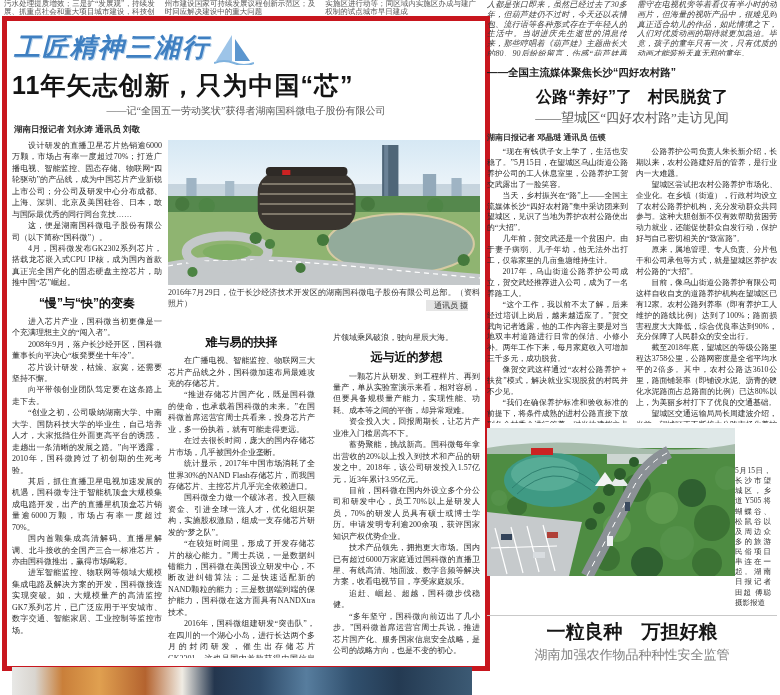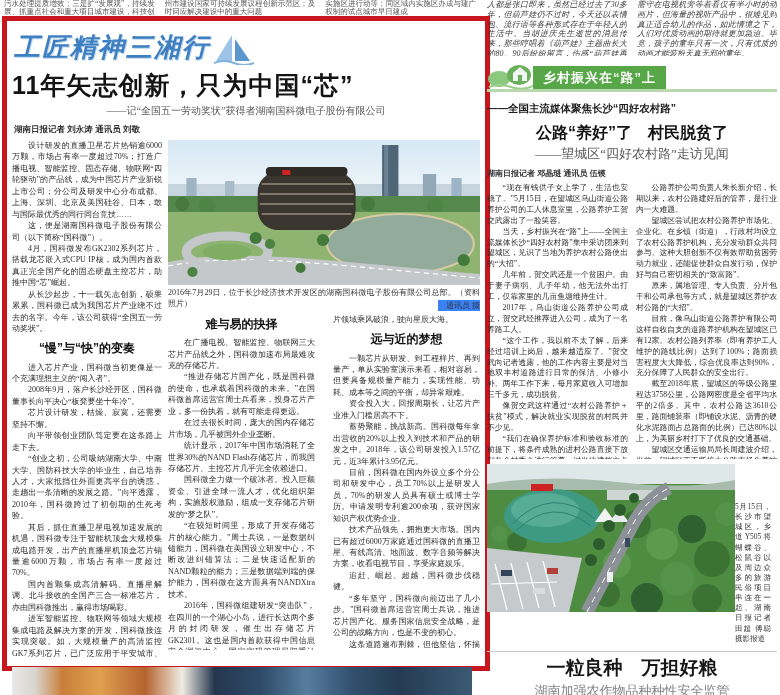--- a/index.html
+++ b/index.html
@@ -21,22 +21,22 @@
   .main-byline{font-family:"Liberation Sans",sans-serif;font-weight:700;font-size:8.5px;color:#333;margin:2px 0 4px 2px;}
   .main-cols{display:flex;gap:6px;height:518px;overflow:hidden;}
   .mcol{width:150px;flex:none;font-size:8px;line-height:1.43;overflow:hidden;}
   .right-wrap{flex:1;overflow:hidden;}
   .para{margin:0;text-indent:2em;text-align:justify;}
   .sec-head{font-family:"Liberation Sans",sans-serif;font-weight:800;font-size:12px;color:#111;
             text-align:center;margin:6px 0 4px;}
   .hq-photo{display:block;width:100%;height:145px;}
   .photo-cap{position:relative;font-size:8px;line-height:1.4;color:#333;height:24px;overflow:hidden;
              text-align:justify;margin-top:2px;}
-  .photo-credit{position:absolute;right:0;bottom:0;background:#3b82f6;padding-left:8px;}
-  .cols23{display:flex;gap:18px;margin-top:3px;height:336px;overflow:hidden;}
+  .photo-credit{position:absolute;right:12px;bottom:0;background:#e5e5e5;padding-left:8px;}
+  .cols23{display:flex;gap:18px;margin-top:21px;height:336px;overflow:hidden;}
   .cols23 .c{flex:1;font-size:8px;line-height:1.43;overflow:hidden;}
   
   .right-region{position:absolute;left:487px;top:0;width:290px;height:695px;overflow:hidden;}
   .it-frags{display:flex;gap:10px;height:56px;overflow:hidden;}
   .it-frags .frag{flex:1;font-size:8px;line-height:1.22;font-style:italic;color:#3a3a3a;text-align:justify;overflow:hidden;}
   .banner{display:flex;align-items:flex-end;margin-top:5px;border-bottom:3px solid #b7d9ab;padding-bottom:0;}
   .banner-box{background:#57a647;color:#fff;font-family:"Liberation Sans",sans-serif;font-weight:700;
               font-size:13px;padding:3px 10px 2px;letter-spacing:1px;white-space:nowrap;}
   .banner-sub{font-family:"Liberation Sans",sans-serif;font-weight:700;font-size:10.5px;color:#1e1e1e;margin-top:10px;}
   .road-headline{font-family:"Liberation Sans",sans-serif;font-weight:700;font-size:16px;color:#141414;
@@ -82,21 +82,20 @@
     <div class="main-subtitle">——记“全国五一劳动奖状”获得者湖南国科微电子股份有限公司</div>
     <div class="main-byline">湖南日报记者 刘永涛 通讯员 刘敬</div>
 
     <div class="main-cols">
 
       <div class="mcol">
         <div>
             <p class="para">设计研发的直播卫星芯片热销逾6000万颗，市场占有率一度超过70%；打造广播电视、智能监控、固态存储、物联网“四轮驱动”的产品线，成为中国芯片产业新锐上市公司；分公司及研发中心分布成都、上海、深圳、北京及美国硅谷、日本，敢与国际最优秀的同行同台竞技……</p>
             <p class="para">这，便是湖南国科微电子股份有限公司（以下简称“国科微”）。</p>
             <p class="para">4月，国科微发布GK2302系列芯片，搭载龙芯嵌入式CPU IP核，成为国内首款真正完全国产化的固态硬盘主控芯片，助推中国“芯”崛起。</p>
-            <p class="para">从长沙起步，十一载矢志创新，硕果累累，国科微已成为我国芯片产业绕不过去的名字。今年，该公司获得“全国五一劳动奖状”。</p>
           </div>
         <h3 class="sec-head">“慢”与“快”的变奏</h3>
         <div>
             <p class="para">进入芯片产业，国科微当初更像是一个充满理想主义的“闯入者”。</p>
             <p class="para">2008年9月，落户长沙经开区，国科微董事长向平决心“板凳要坐十年冷”。</p>
             <p class="para">芯片设计研发，枯燥、寂寞，还需要坚持不懈。</p>
             <p class="para">向平带领创业团队笃定要在这条路上走下去。</p>
             <p class="para">“创业之初，公司吸纳湖南大学、中南大学、国防科技大学的毕业生，自己培养人才，大家抵挡住外面更高平台的诱惑，走趟出一条清晰的发展之路。”向平透露，2010年，国科微跨过了初创期的生死考验。</p>
             <p class="para">其后，抓住直播卫星电视加速发展的机遇，国科微专注于智能机顶盒大规模集成电路开发，出产的直播星机顶盒芯片销量逾6000万颗，市场占有率一度超过70%。</p>
             <p class="para">国内首颗集成高清解码、直播星解调、北斗接收的全国产三合一标准芯片，亦由国科微推出，赢得市场喝彩。</p>
@@ -185,30 +184,20 @@
       </div>
     </div>
   </div>
 
   <div class="right-region">
     <div class="it-frags">
       <div class="frag">人都是张口即来，虽然已经过去了30多年，但葫芦娃仍不过时，今天还以表情包、流行语等各种形式存在于年轻人的生活中。当胡进庆先生逝世的消息传来，那些哼唱着《葫芦娃》主题曲长大的80、90后纷纷留言，伤感“葫芦娃再也救不了爷爷”，缅</div>
       <div class="frag">需守在电视机旁等着看仅有半小时的动画片，但海量的视听产品中，很难见到真正适合幼儿的作品，如此情境之下，人们对优质动画的期待就更加急迫。毕竟，孩子的童年只有一次，只有优质的动画才能装扮天真无邪的童年。</div>
     </div>
 
-    <div class="banner">
-      <svg width="46" height="28" viewBox="0 0 46 28" style="flex:none">
-        <ellipse cx="12" cy="18" rx="11" ry="8" fill="#8cc87e"></ellipse>
-        <ellipse cx="32" cy="14" rx="12" ry="10" fill="#6ab05c"></ellipse>
-        <path d="M26,12 L33,6 L40,12 L40,20 L26,20 Z" fill="#ffffff" opacity="0.9"></path>
-        <rect x="31" y="14" width="4" height="6" fill="#6ab05c"></rect>
-        <path d="M2,26 Q12,22 24,26 T46,25" stroke="#9ccf8e" stroke-width="2" fill="none"></path>
-      </svg>
-      <span class="banner-box">乡村振兴在“路”上</span>
-    </div>
     <div class="banner-sub">——全国主流媒体聚焦长沙“四好农村路”</div>
 
     <h2 class="road-headline">公路“养好”了　村民脱贫了</h2>
     <div class="road-subtitle">——望城区“四好农村路”走访见闻</div>
     <div class="road-byline">湖南日报记者 邓晶琎 通讯员 伍镆</div>
 
     <div class="road-cols">
       <div class="c">
           <p class="para">“现在有钱供子女上学了，生活也安稳了。”5月15日，在望城区乌山街道公路养护公司的工人休息室里，公路养护工贺交武露出了一脸笑容。</p>
           <p class="para">当天，乡村振兴在“路”上——全国主流媒体长沙“四好农村路”集中采访团来到望城区，见识了当地为养护农村公路使出的“大招”。</p>

